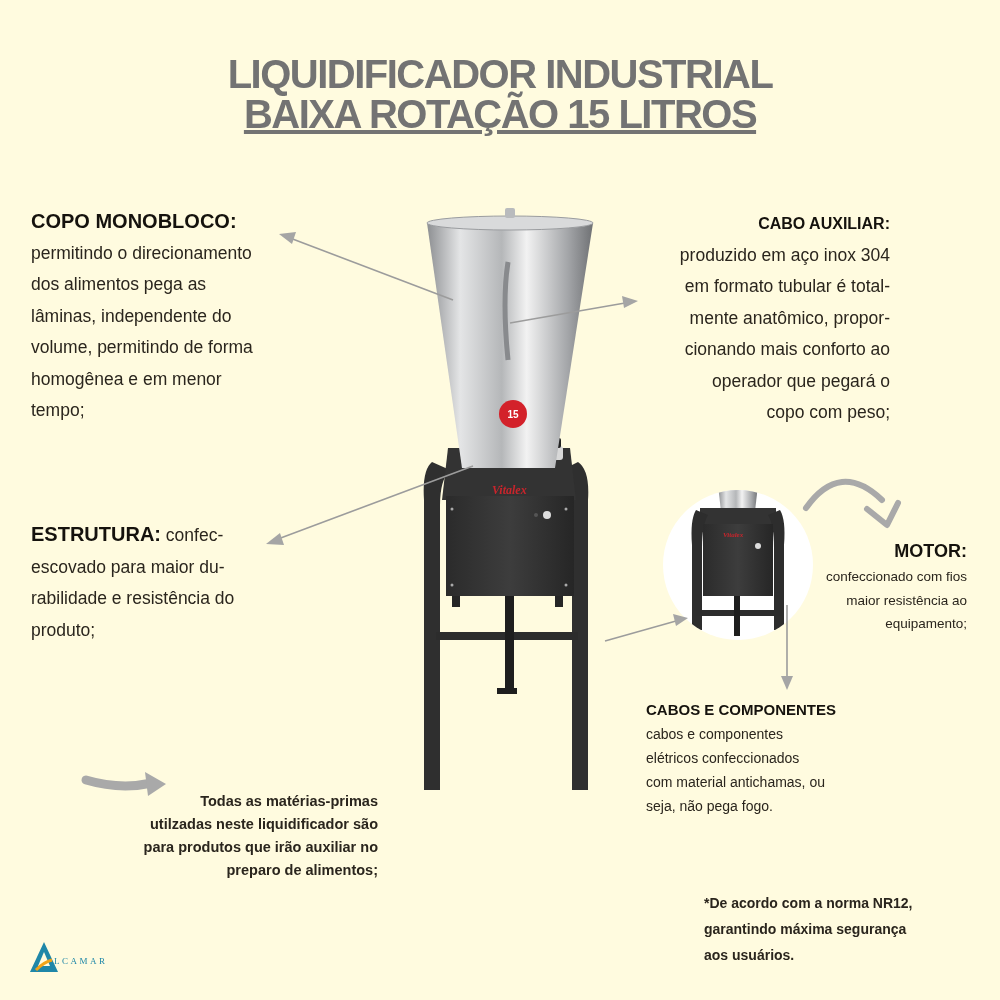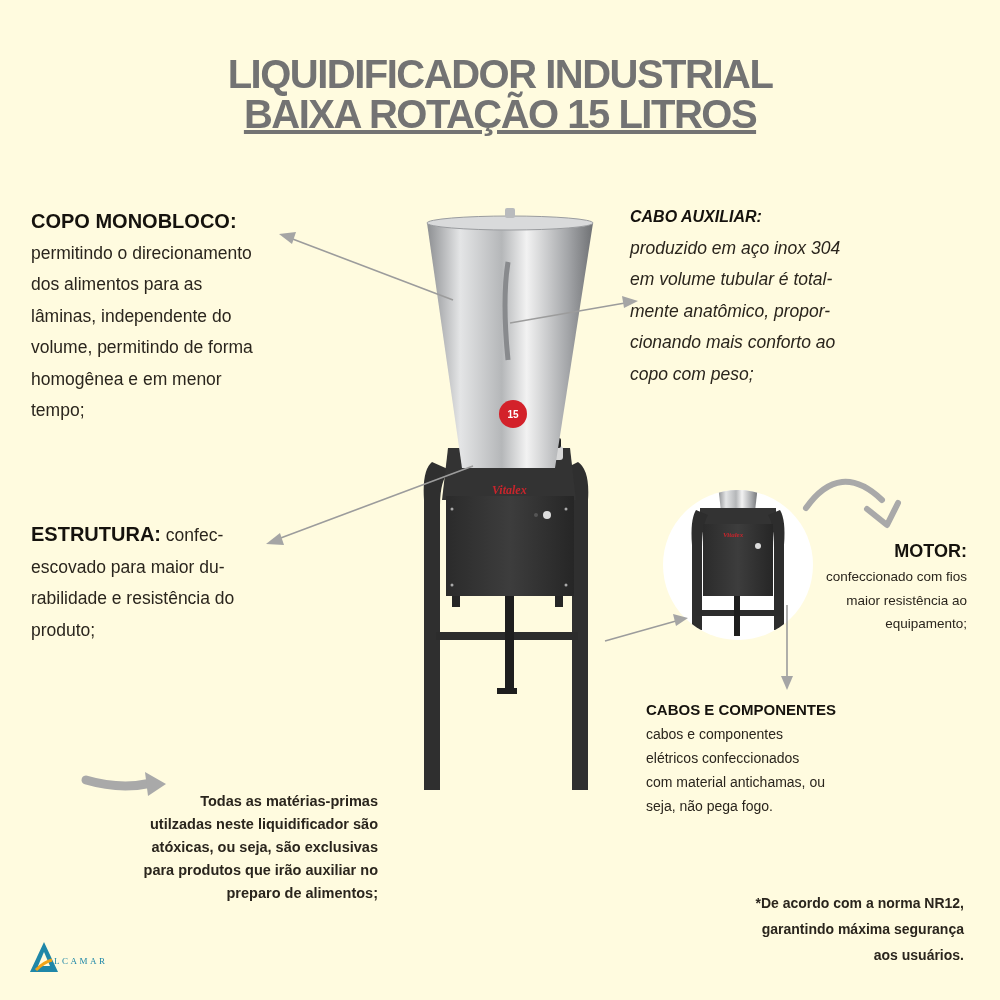--- a/index.html
+++ b/index.html
@@ -6,30 +6,30 @@
   body { width:1000px; height:1000px; background:#fffbdf; position:relative; overflow:hidden;
          font-family:"Liberation Sans", sans-serif; color:#1e1a14; }
   .title { position:absolute; left:0; width:1000px; text-align:center; color:#737373;
            font-family:"Liberation Sans", sans-serif; font-weight:bold; font-size:40px; letter-spacing:-1.5px; }
   .t1 { top:52px; }
   .t2 { top:92px;text-decoration:underline; }
   .block { position:absolute; font-size:17.5px; line-height:31.5px; color:#2a251d; }
   .block .h { font-weight:bold; color:#15120d; }
   .copo { left:31px; top:206px; width:290px; }
   .copo .h { font-size:20px; }
-  .cabo { right:110px; top:201px; width:260px; text-align:left;font-style:italic; }
+  .cabo { right:110px; top:208px; width:260px; text-align:right; }
   .cabo .h { font-size:16px; }
   .estr { left:31px; top:519px; width:290px; }
   .estr .h { font-size:20px; }
   .motor { right:33px; top:537px; width:220px; text-align:right; font-size:13.5px; line-height:23.5px; }
   .motor .h { font-size:18px; line-height:28px; }
   .cabos { right:114px; top:698px; width:240px; font-size:14px; line-height:24px; }
   .cabos .h { font-size:15px; }
   .todas { left:120px; top:790px; width:258px; text-align:right; font-size:14.5px; line-height:23px; font-weight:bold; color:#2a251d; }
-  .norma { right:36px; top:890px; width:260px; text-align:right; font-size:14px; line-height:26px; font-weight:bold; color:#2a251d; }
+  .norma { right:36px; top:890px; width:260px; font-size:14px; line-height:26px; font-weight:bold; color:#2a251d; }
   .logo { position:absolute; left:30px; top:940px; width:110px; height:40px; }
   .logo-text { position:absolute; left:24px; top:16px; font-family:"Liberation Serif", serif; font-size:9px; letter-spacing:2.5px; color:#1f87a8; }
   svg.art { position:absolute; left:0; top:0; }
 </style>
 </head>
 <body>
 
 <div class="title t1">LIQUIDIFICADOR INDUSTRIAL</div>
 <div class="title t2">BAIXA ROTAÇÃO 15 LITROS</div>
 
@@ -121,33 +121,34 @@
 
   <g>
     <path d="M86,780 Q120,790 152,783" stroke="#a9a9a9" stroke-width="9" fill="none" stroke-linecap="round"></path>
     <polygon points="145,772 166,784 148,796" fill="#a9a9a9"></polygon>
   </g>
 </svg>
 
 <div class="block copo">
   <div class="h">COPO MONOBLOCO:</div>
   <div>permitindo o direcionamento</div>
-  <div>dos alimentos para as</div>
+  <div>dos alimentos pega as</div>
   <div>lâminas, independente do</div>
   <div>volume, permitindo de forma</div>
   <div>homogênea e em menor</div>
   <div>tempo;</div>
 </div>
 
 <div class="block cabo">
   <div class="h">CABO AUXILIAR:</div>
   <div>produzido em aço inox 304</div>
-  <div>em volume tubular é total-</div>
+  <div>em formato tubular é total-</div>
   <div>mente anatômico, propor-</div>
   <div>cionando mais conforto ao</div>
+  <div>operador que  pegará o</div>
   <div>copo com peso;</div>
 </div>
 
 <div class="block estr">
   <div><span class="h">ESTRUTURA:</span><span> confec-</span></div>
   <div>escovado para maior du-</div>
   <div>rabilidade e resistência do</div>
   <div>produto;</div>
 </div>
 
@@ -162,21 +163,20 @@
   <div class="h">CABOS E COMPONENTES</div>
   <div>cabos e componentes</div>
   <div>elétricos confeccionados</div>
   <div>com material antichamas, ou</div>
   <div>seja, não pega fogo.</div>
 </div>
 
 <div class="block todas">
   <div>Todas as matérias-primas</div>
   <div>utilzadas neste liquidificador são</div>
-  <div>atóxicas, ou seja, são exclusivas</div>
   <div>para produtos que irão auxiliar no</div>
   <div>preparo de alimentos;</div>
 </div>
 
 <div class="block norma">
   <div>*De acordo com a  norma NR12,</div>
   <div>garantindo máxima segurança</div>
   <div>aos usuários.</div>
 </div>
 

